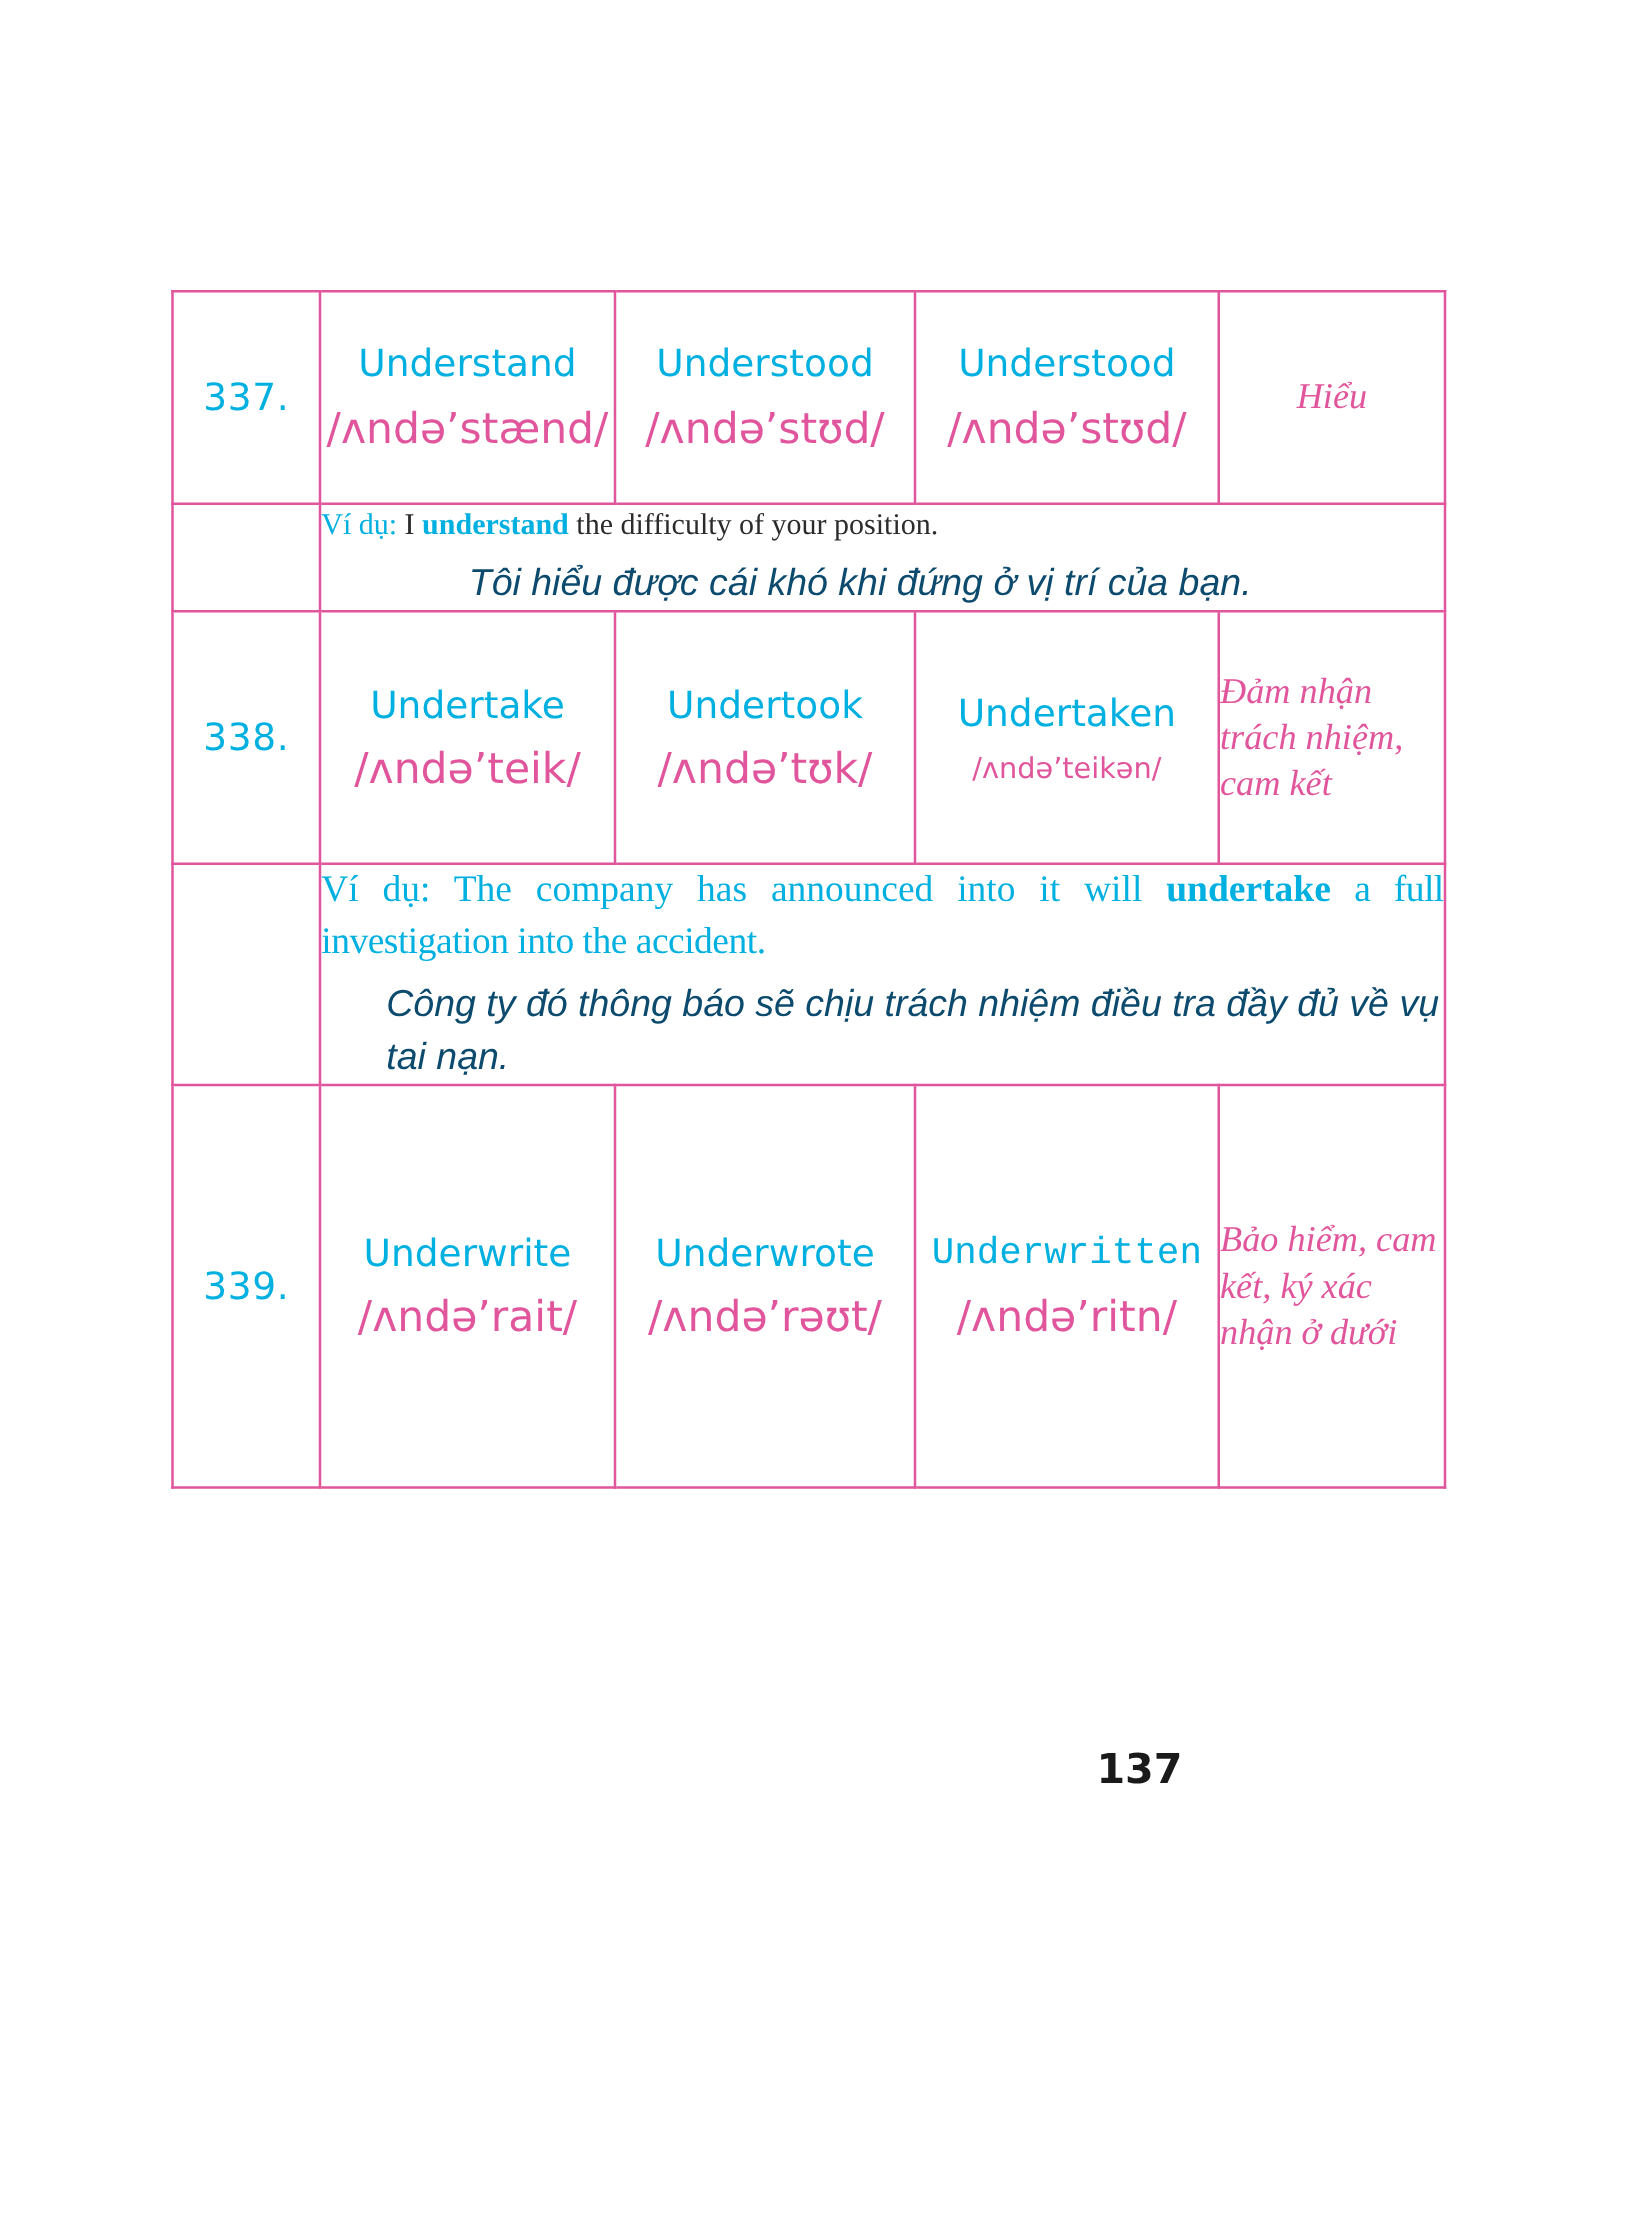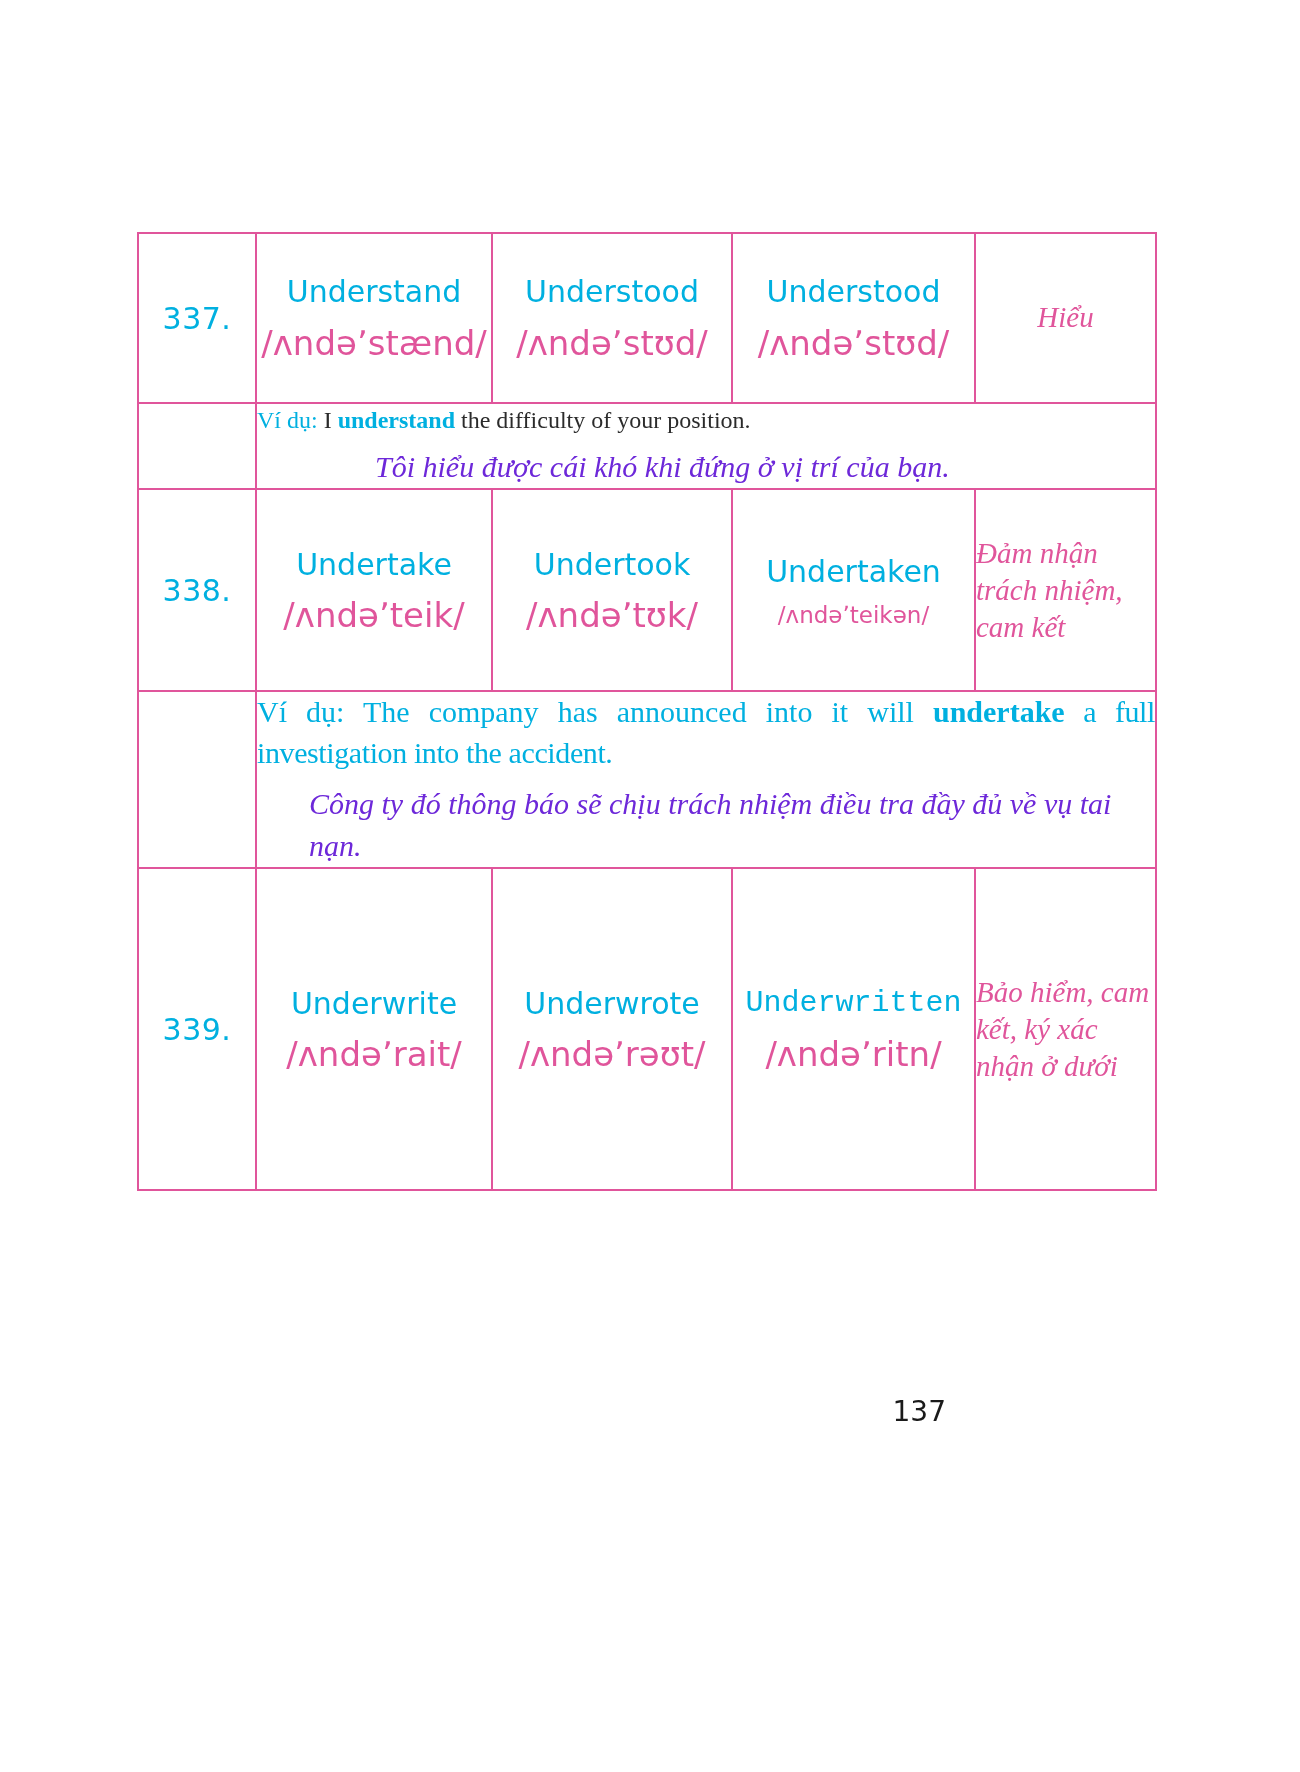--- a/index.html
+++ b/index.html
@@ -99,36 +99,36 @@
   .ex-en .rest { color: #2b2b2b; }
   .ex-en-2 {
     font-family: "Liberation Serif", serif;
     font-size: 30px;
     color: #00b0e0;
     line-height: 1.35;
     text-align: justify;
   }
   .ex-en-2 .tight { letter-spacing: -0.4px; }
   .ex-vi {
-    font-family: Liberation Serif, serif;
+    font-family: Liberation Sans, sans-serif;
     font-style: italic;
     font-size: 30px;
-    color: #6d28d9;
+    color: #0c4a6e;
     line-height: 1.4;
     margin-top: 10px;
     padding-left: 118px;
   }
   .ex-vi.less { padding-left: 52px; }
   .page-num {
     position: absolute;
     right: 146px;
     top: 1395px;
     font-family: "DejaVu Sans", sans-serif;
-    font-weight: normal;
-    font-size: 28px;
+    font-weight: bold;
+    font-size: 33px;
     color: #1a1a1a;
   }
   .row-337 td { height: 168px; }
   .row-338 td { height: 200px; }
   .row-339 td { height: 320px; }
 </style>
 </head>
 <body>
 
 <div class="page">

